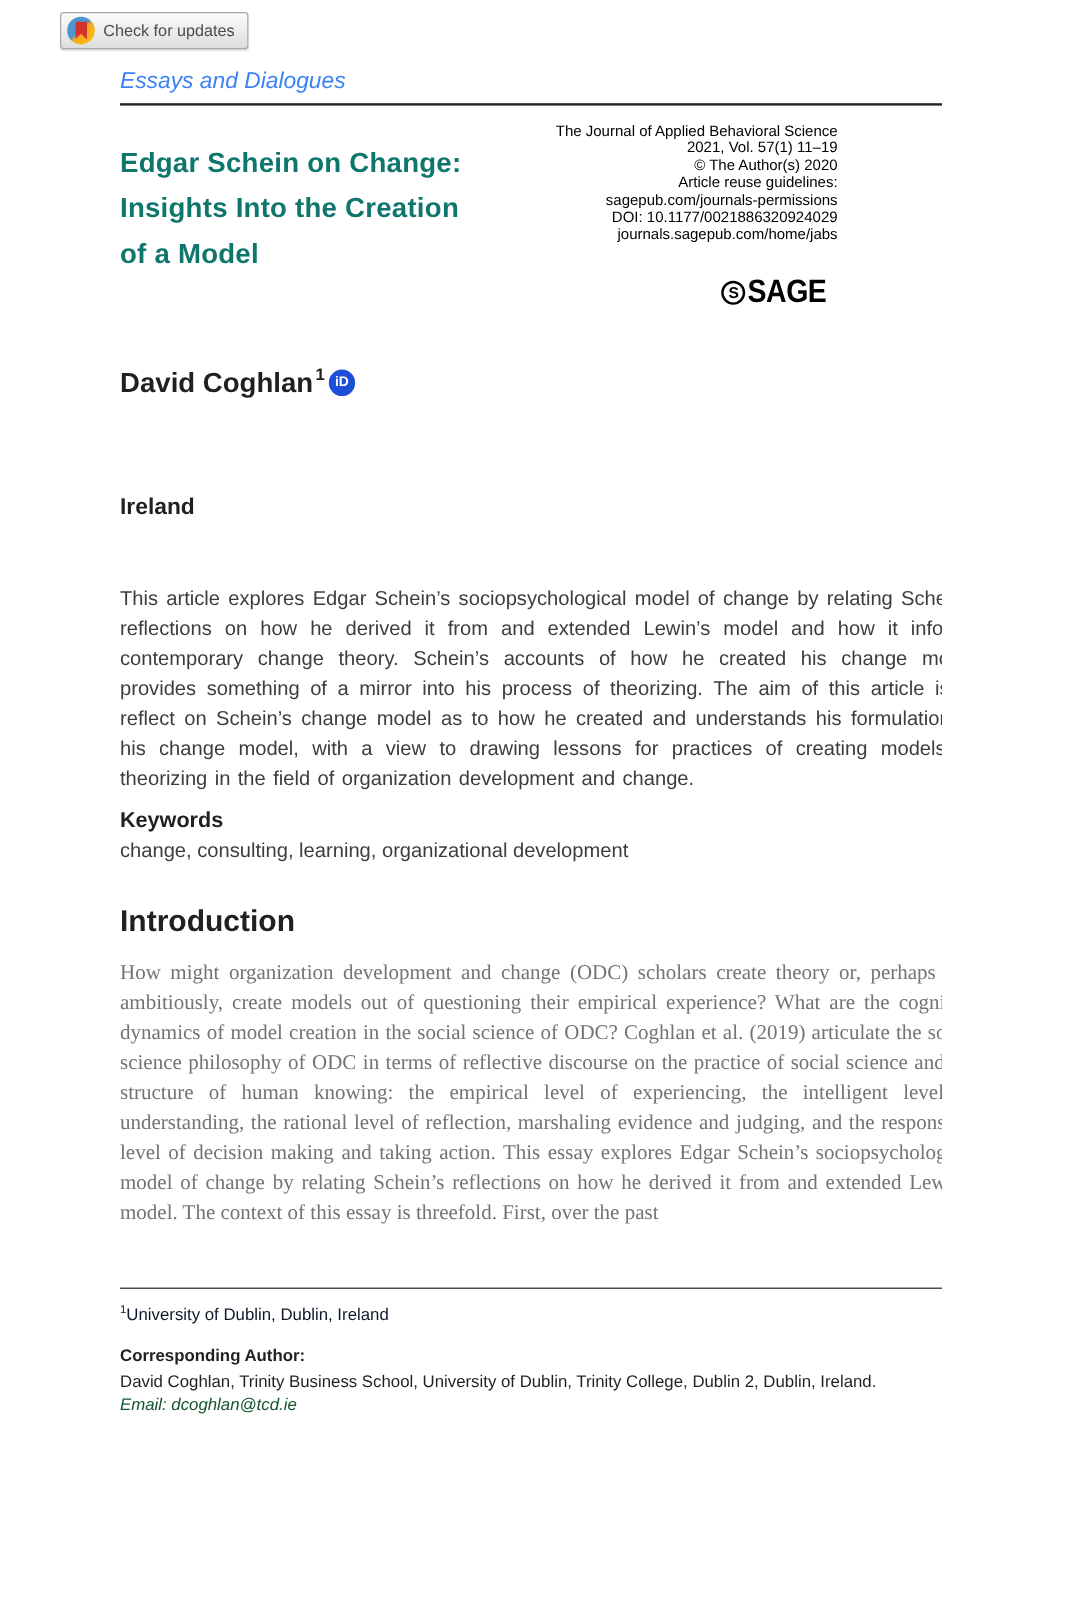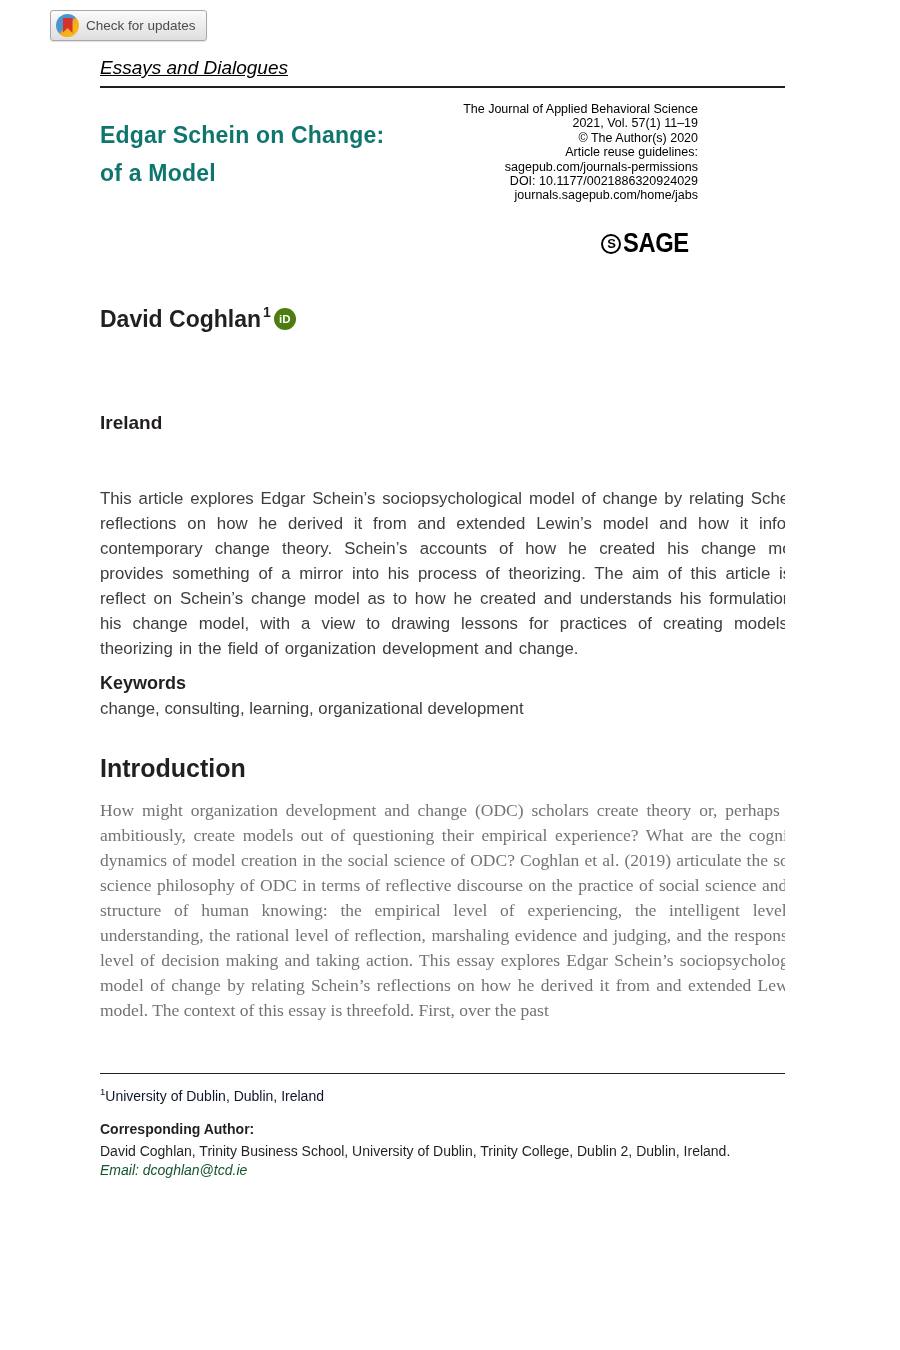--- a/index.html
+++ b/index.html
@@ -45,22 +45,21 @@
     clip-path: polygon(0 0, 100% 0, 100% 100%, 50% 68%, 0 100%);
   }
   .updates-label { font-size: 13.5px; color: #4c4c4c; }
 
   
   .section-label {
     position: absolute;
     left: 100px; top: 57px;
     font-size: 19px;
     font-style: italic;
-    color: #000000;
-    text-decoration: underline;
+    color: #3b82f6;
   }
   .rule-top {
     position: absolute;
     left: 100px; top: 86px;
     width: 713px; height: 2px;
     background: #231f20;
   }
 
   
   .article-title {
@@ -122,21 +121,21 @@
     align-items: flex-start;
   }
   .author-sup {
     font-size: 14px;
     font-weight: 700;
     margin: -2px 3px 0 2px;
   }
   .orcid-icon {
     width: 22px; height: 22px;
     border-radius: 50%;
-    background: #4d7c0f;
+    background: #1d4ed8;
     color: #ffffff;
     font-size: 11.5px;
     font-weight: 700;
     display: flex;
     align-items: center;
     justify-content: center;
     margin-top: 2px;
     cursor: pointer;
   }
 
@@ -242,20 +241,21 @@
       <span class="crossmark-ribbon"></span>
     </span>
     <span class="updates-label">Check for updates</span>
   </div>
 
   <div class="section-label">Essays and Dialogues</div>
   <div class="rule-top"></div>
 
   <div class="article-title">
     <div>Edgar Schein on Change:</div>
+    <div>Insights Into the Creation</div>
     <div>of a Model</div>
   </div>
 
   <div class="journal-info">
     <div>The Journal of Applied Behavioral Science</div>
     <div>2021, Vol. 57(1) 11–19</div>
     <div>© The Author(s) 2020</div>
     <div>Article reuse guidelines:</div>
     <div>sagepub.com/journals-permissions</div>
     <div>DOI: 10.1177/0021886320924029</div>

